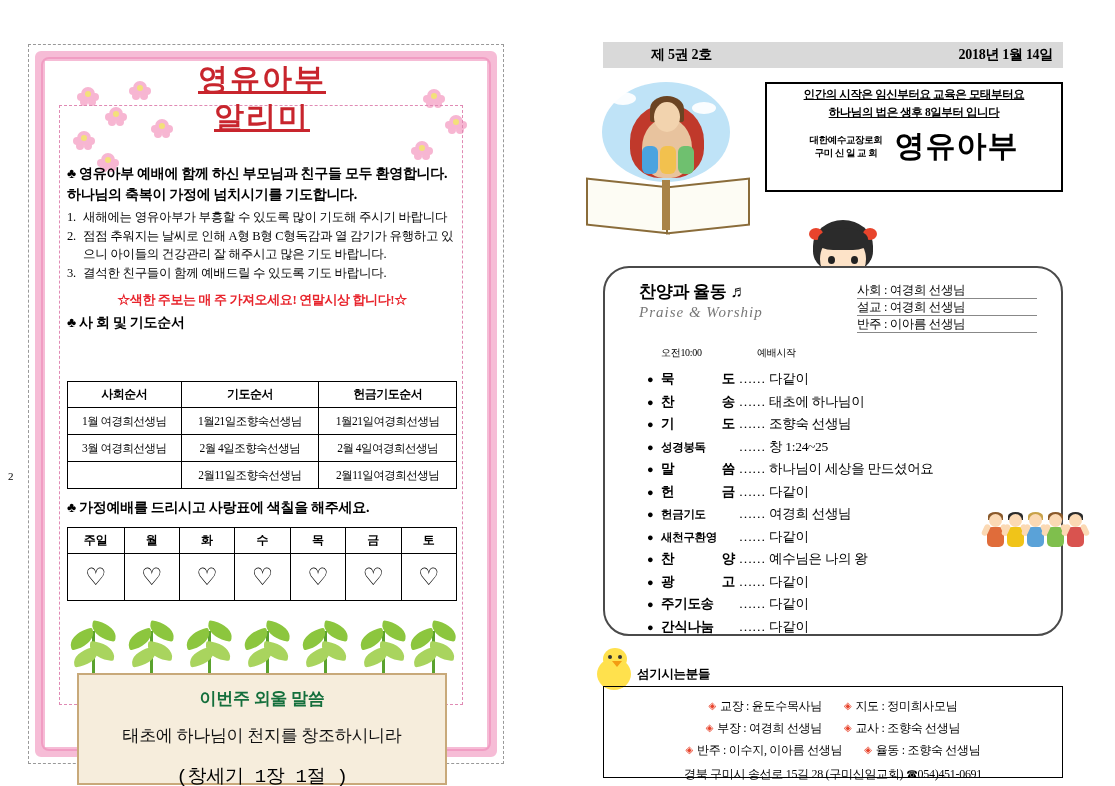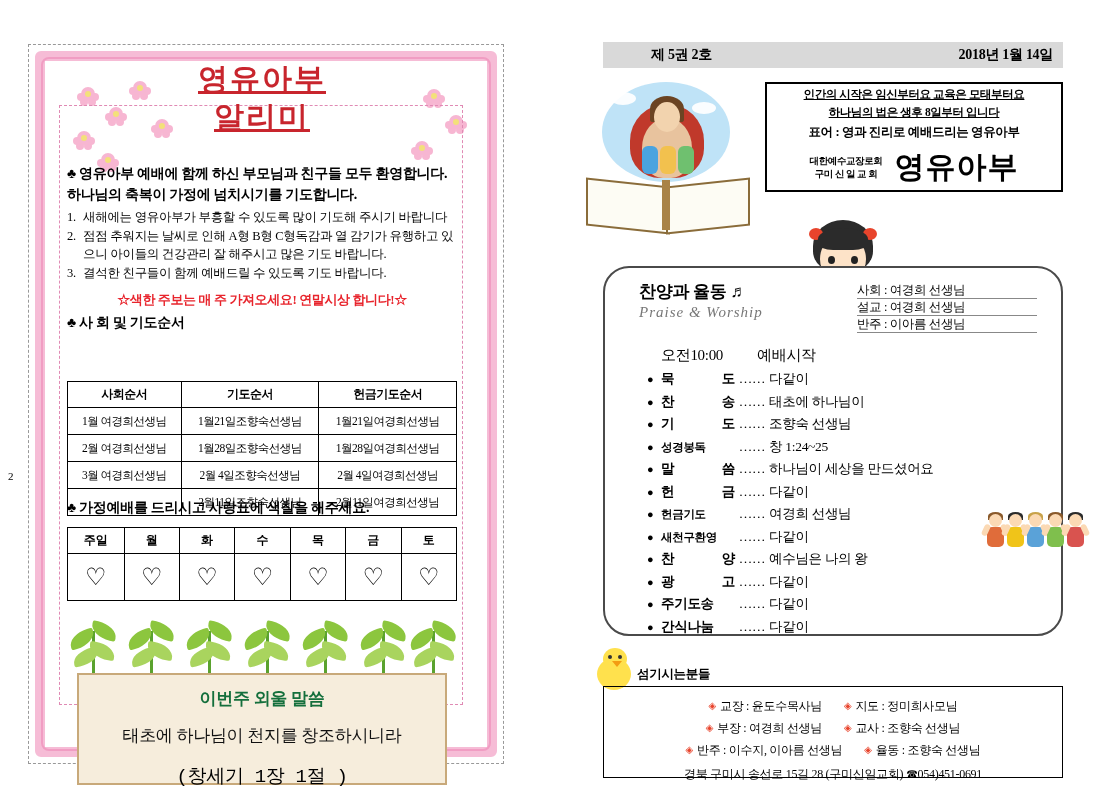--- a/index.html
+++ b/index.html
@@ -516,21 +516,21 @@
     position: absolute;
     left: 0; right: 0;
     height: 1px;
     background: #888;
   }
   .service-start {
     position: absolute;
     left: 56px;
     top: 78px;
     font-family: "Liberation Serif", serif;
-    font-size: 15px;
+    font-size: 10px;
     letter-spacing: -0.3px;
   }
   .service-start .ss-time { display:inline-block; width: 96px; }
   .program {
     position: absolute;
     left: 42px;
     top: 100px;
     width: 330px;
   }
   .program .p-row {
@@ -725,25 +725,20 @@
     <tbody>
         <tr>
       <th>사회순서</th>
       <th>기도순서</th>
       <th>헌금기도순서</th>
     </tr>
     <tr>
       <td>1월 여경희선생님</td>
       <td>1월21일조향숙선생님</td>
       <td>1월21일여경희선생님</td>
-    </tr>
-    <tr>
-      <td>2월 여경희선생님</td>
-      <td>1월28일조향숙선생님</td>
-      <td>1월28일여경희선생님</td>
     </tr>
     <tr>
       <td>3월 여경희선생님</td>
       <td>2월 4일조향숙선생님</td>
       <td>2월 4일여경희선생님</td>
     </tr>
     <tr>
       <td></td>
       <td>2월11일조향숙선생님</td>
       <td>2월11일여경희선생님</td>
@@ -858,21 +853,20 @@
     <div class="book">
       <div class="pg l"></div>
       <div class="pg r"></div>
       <div class="spine"></div>
     </div>
   </div>
 
   <div class="motto-box">
     <div class="motto-line1">인간의 시작은 임신부터요 교육은 모태부터요</div>
     <div class="motto-line2">하나님의 법은 생후 8일부터 입니다</div>
-    <div class="motto-line3">표어 : 영과 진리로 예배드리는 영유아부</div>
     <div class="motto-bottom">
       <div class="church-name">
         <div>대한예수교장로회</div>
         <div>구미 신 일 교 회</div>
       </div>
       <div class="dept-name">영유아부</div>
     </div>
   </div>
 
   <div class="girl">

